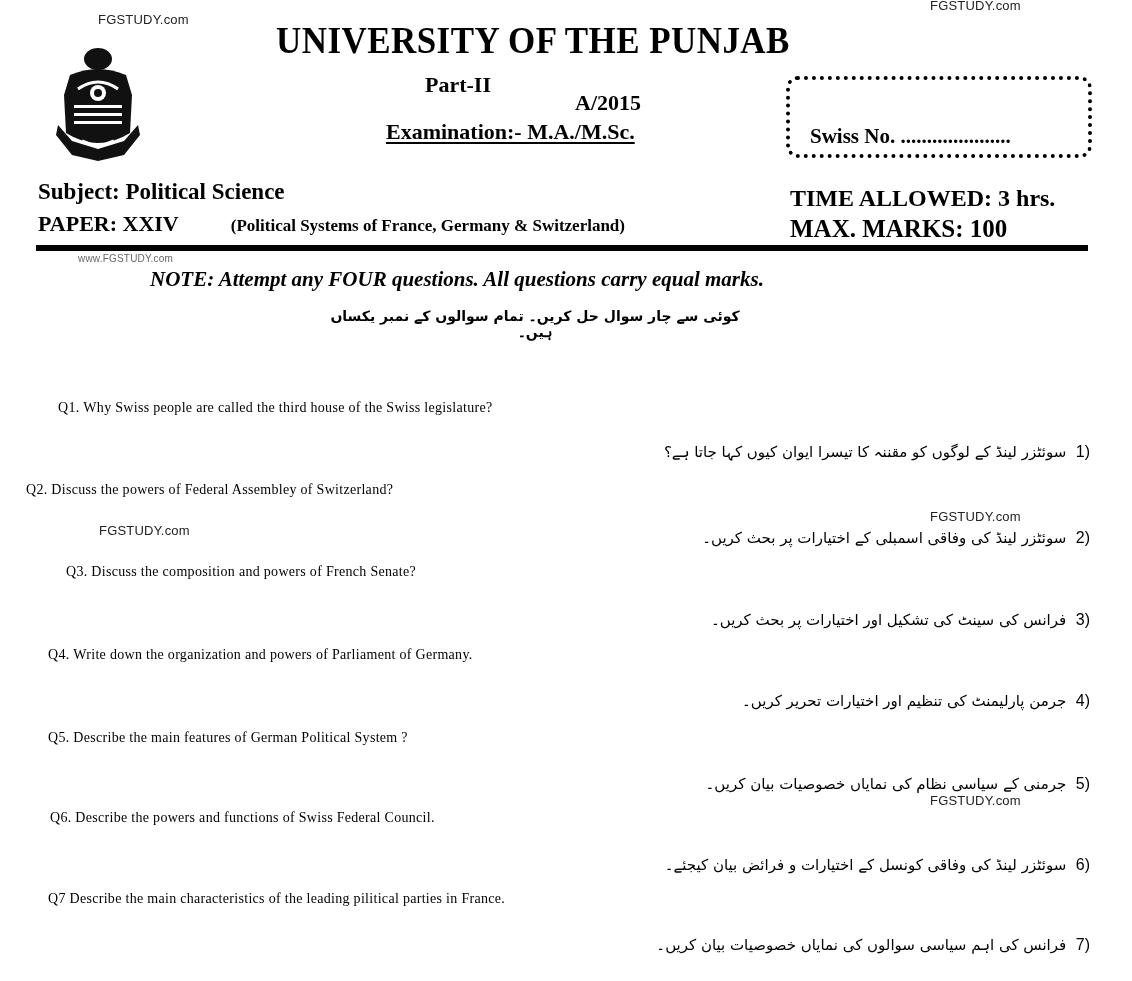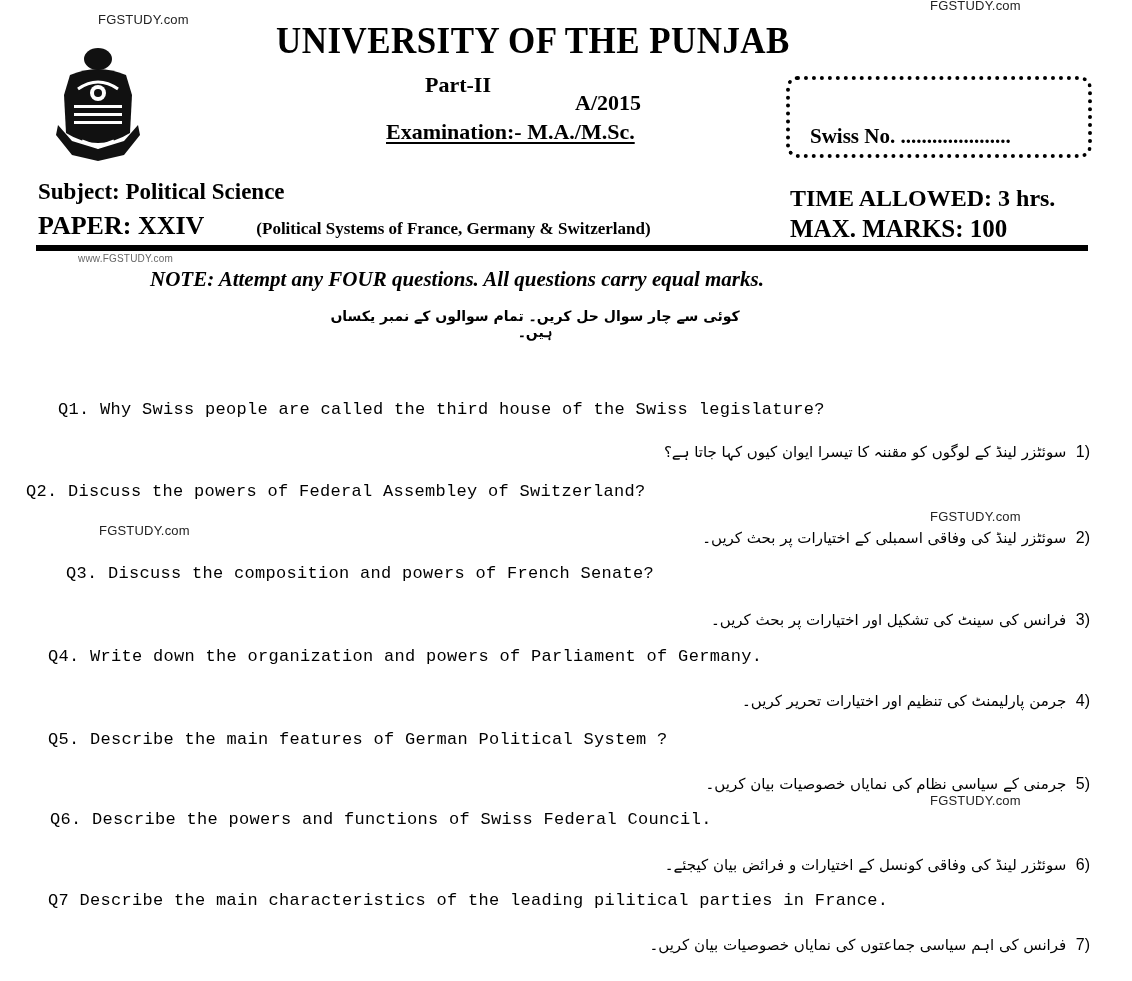--- a/index.html
+++ b/index.html
@@ -7,21 +7,21 @@
   body { position:relative; color:#000; font-family:"Liberation Serif", serif; }
   .abs { position:absolute; }
   .wm { font-family:"Liberation Sans", sans-serif; font-size:13px; color:#222; letter-spacing:0.2px; }
   .title { font-family:"Liberation Serif", serif; font-weight:bold; font-size:38px; letter-spacing:0.5px; transform:scaleX(0.92); transform-origin:left top; }
   .hdr-b { font-family:"Liberation Serif", serif; font-weight:bold; font-size:22px; }
   .u { text-decoration:underline; text-decoration-thickness:2px; text-underline-offset:3px; }
   .rollbox { border:4px dotted #000; border-radius:12px; }
   .bar { height:6px; background:#000; }
   .note { font-family:"Liberation Serif", serif; font-weight:bold; font-style:italic; font-size:21px;text-align:center; }
   .urdu { font-family:"DejaVu Sans", sans-serif; font-size:14px; direction:rtl; font-weight:bold; }
-  .q { font-family:Liberation Mono, monospace; font-size:17px; letter-spacing:0.3px; }
+  .q { font-family:Liberation Serif, serif; font-size:14px; letter-spacing:0.3px; }
   .qu { font-family:"DejaVu Sans", sans-serif; font-size:15px; direction:rtl; text-align:right; }
   .num { font-family:"Liberation Sans", sans-serif; font-size:16px; direction:ltr; unicode-bidi:embed; }
 </style>
 </head>
 <body>
 
 <div class="abs wm" style="left:98px;top:12px;">FGSTUDY.com</div>
 <div class="abs wm" style="left:930px;top:-2px;">FGSTUDY.com</div>
 <div class="abs wm" style="left:78px;top:253px;font-size:10px;color:#666;">www.FGSTUDY.com</div>
 
@@ -44,21 +44,21 @@
 <div class="abs hdr-b" style="left:425px;top:72px;">Part-II</div>
 <div class="abs hdr-b" style="left:575px;top:90px;">A/2015</div>
 <div class="abs hdr-b u" style="left:386px;top:119px;">Examination:- M.A./M.Sc.</div>
 
 <div class="abs rollbox" style="left:786px;top:76px;width:306px;height:82px;">
   <div class="abs hdr-b" style="left:20px;top:44px;font-size:21px;">Swiss No. .....................</div>
 </div>
 
 <div class="abs hdr-b" style="left:38px;top:179px;font-size:23px;">Subject: Political Science</div>
 <div class="abs" style="left:38px;top:211px;white-space:nowrap;">
-  <span class="hdr-b" style="font-size:26px;">PAPER: XXIV</span>
+  <span class="hdr-b" style="font-size:22px;">PAPER: XXIV</span>
   <span class="hdr-b" style="font-size:17px;margin-left:48px;">(Political Systems of France, Germany &amp; Switzerland)</span>
 </div>
 <div class="abs hdr-b" style="left:790px;top:185px;font-size:24px;">TIME ALLOWED: 3 hrs.</div>
 <div class="abs hdr-b" style="left:790px;top:215px;font-size:25px;">MAX. MARKS: 100</div>
 
 <div class="abs bar" style="left:36px;top:245px;width:1052px;"></div>
 
 <div class="abs note" style="left:150px;top:267px;">NOTE: Attempt any FOUR questions. All questions carry equal marks.</div>
 <div class="abs urdu" style="left:320px;top:308px;width:430px;text-align:center;">کوئی سے چار سوال حل کریں۔ تمام سوالوں کے نمبر یکساں ہیں۔</div>
 
@@ -105,15 +105,15 @@
     <span>Q6.</span>&nbsp;<span>Describe the powers and functions of Swiss Federal Council.</span>
   </div>
   <div class="abs qu" style="left:620px;top:856px;width:470px;">
     <span class="num">6)</span>&nbsp;&nbsp;<span>سوئٹزر لینڈ کی وفاقی کونسل کے اختیارات و فرائض بیان کیجئے۔</span>
   </div>
 
   <div class="abs q" style="left:48px;top:891px;">
     <span>Q7</span>&nbsp;<span>Describe the main characteristics of the leading pilitical parties in France.</span>
   </div>
   <div class="abs qu" style="left:620px;top:936px;width:470px;">
-    <span class="num">7)</span>&nbsp;&nbsp;<span>فرانس کی اہم سیاسی جماعتوں کی نمایاں خصوصیات بیان کریں۔</span>
+    <span class="num">7)</span>&nbsp;&nbsp;<span>فرانس کی اہم سیاسی سوالوں کی نمایاں خصوصیات بیان کریں۔</span>
   </div>
 </div>
 
 </body></html>

